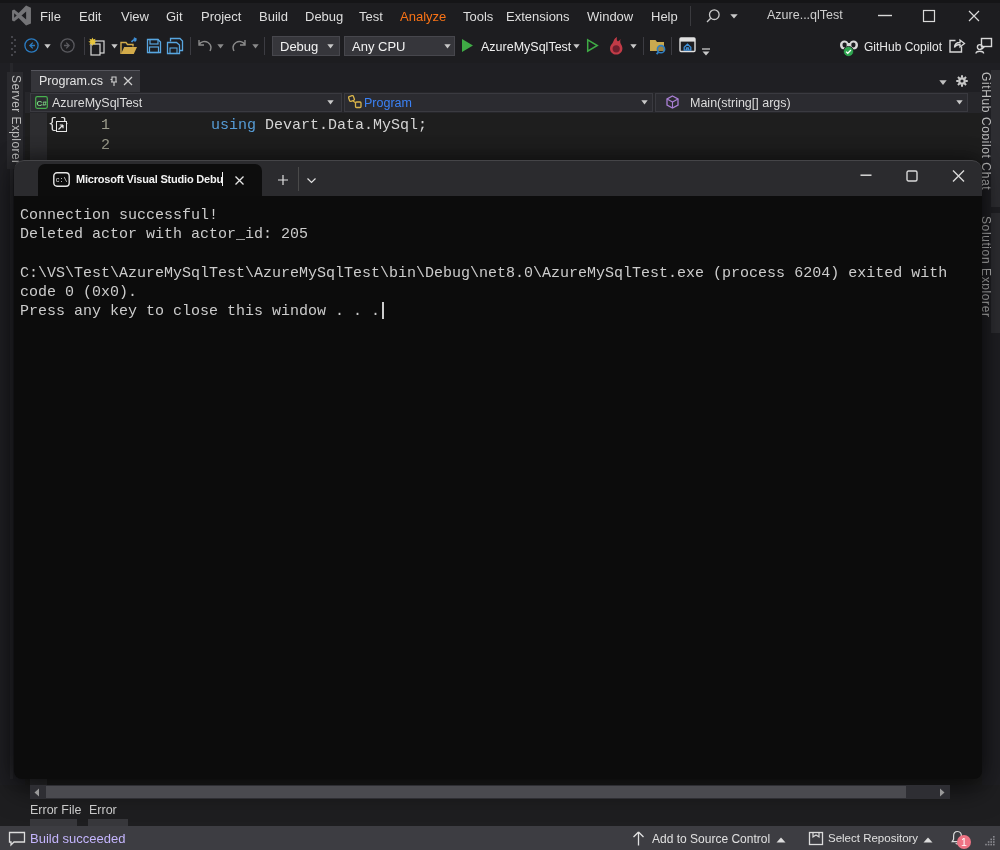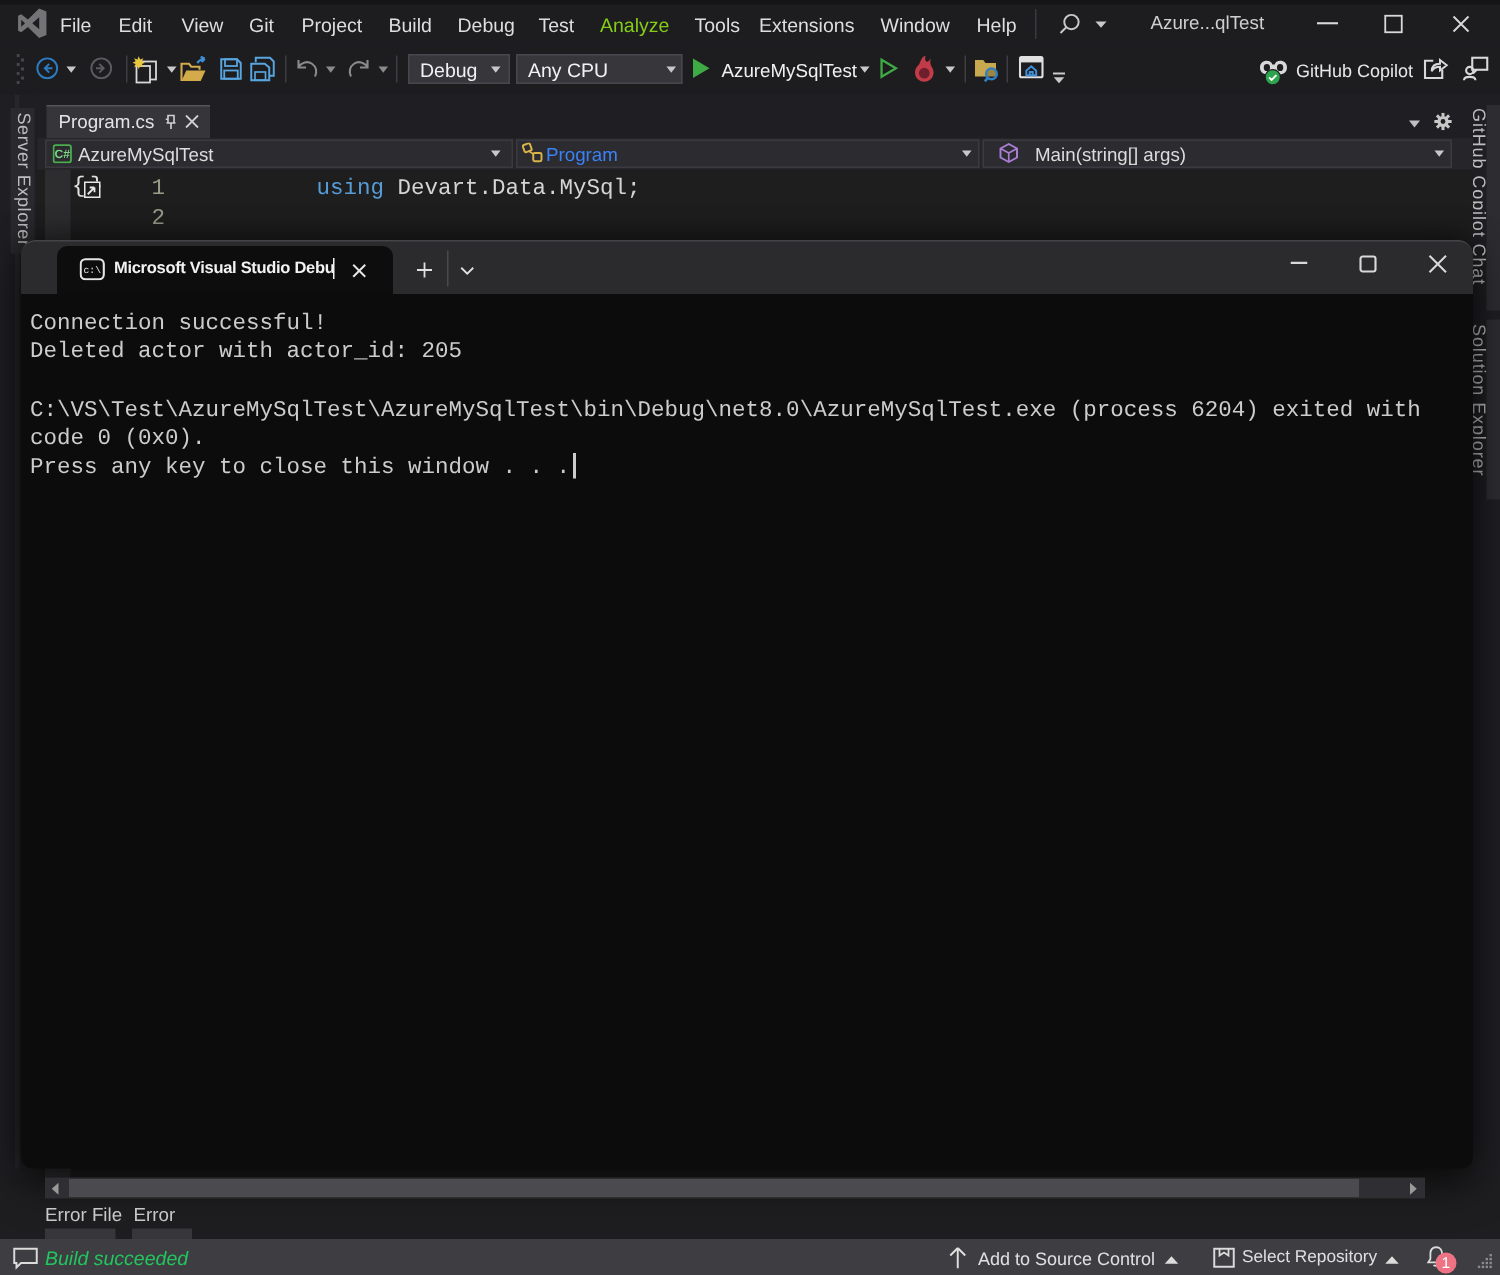--- a/index.html
+++ b/index.html
@@ -21,21 +21,21 @@
 
 <div id="menus">
     <div class="abs ui" style="left: 40px; top: 8.5px; font-size: 13px; color: rgb(222, 222, 222);">File</div>
     <div class="abs ui" style="left: 79px; top: 8.5px; font-size: 13px; color: rgb(222, 222, 222);">Edit</div>
     <div class="abs ui" style="left: 121px; top: 8.5px; font-size: 13px; color: rgb(222, 222, 222);">View</div>
     <div class="abs ui" style="left: 166px; top: 8.5px; font-size: 13px; color: rgb(222, 222, 222);">Git</div>
     <div class="abs ui" style="left: 201px; top: 8.5px; font-size: 13px; color: rgb(222, 222, 222);">Project</div>
     <div class="abs ui" style="left: 259px; top: 8.5px; font-size: 13px; color: rgb(222, 222, 222);">Build</div>
     <div class="abs ui" style="left: 305px; top: 8.5px; font-size: 13px; color: rgb(222, 222, 222);">Debug</div>
     <div class="abs ui" style="left: 359px; top: 8.5px; font-size: 13px; color: rgb(222, 222, 222);">Test</div>
-    <div class="abs ui" style="left: 400px; top: 8.5px; font-size: 13px; color: #84cc16;">Analyze</div>
+    <div class="abs ui" style="left: 400px; top: 8.5px; font-size: 13px; color: #f97316;">Analyze</div>
     <div class="abs ui" style="left: 463px; top: 8.5px; font-size: 13px; color: rgb(222, 222, 222);">Tools</div>
     <div class="abs ui" style="left: 506px; top: 8.5px; font-size: 13px; color: rgb(222, 222, 222);">Extensions</div>
     <div class="abs ui" style="left: 587px; top: 8.5px; font-size: 13px; color: rgb(222, 222, 222);">Window</div>
     <div class="abs ui" style="left: 651px; top: 8.5px; font-size: 13px; color: rgb(222, 222, 222);">Help</div>
   </div>
 
 <div class="abs" style="left:690px;top:6px;width:1px;height:20px;background:#3a3a3e;"></div>
 <svg class="abs" style="left:705px;top:8px;" width="16" height="16" viewBox="0 0 16 16">
     <circle cx="9.3" cy="6.7" r="4.8" fill="none" stroke="#c9c9c9" stroke-width="1.3"></circle>
     <line x1="5.7" y1="10.3" x2="2" y2="14" stroke="#c9c9c9" stroke-width="1.3"></line>
@@ -339,21 +339,21 @@
 
 <div class="abs" style="left:30px;top:803px;color:#c8c8c8;font-size:12.5px;">Error File</div>
 <div class="abs" style="left:89px;top:803px;color:#c8c8c8;font-size:12.5px;">Error</div>
 <div class="abs" style="left:30px;top:819px;width:47px;height:7px;background:#37373b;"></div>
 <div class="abs" style="left:88px;top:819px;width:40px;height:7px;background:#37373b;"></div>
 
 <div class="abs" style="left:0;top:826px;width:1000px;height:24px;background:#3d3d42;"></div>
 <svg class="abs" style="left:8px;top:831px;" width="18" height="16" viewBox="0 0 18 16">
     <path d="M1.5 1.5 L16.5 1.5 L16.5 11 L6 11 L3 14 L3 11 L1.5 11 Z" fill="none" stroke="#dcdcdc" stroke-width="1.3"></path>
   </svg>
-<div class="abs ui" style="left:30px;top:831px;color:#22c55e;font-style:italic;">Build succeeded</div>
+<div class="abs ui" style="left:30px;top:831px;color:#c4b5fd;">Build succeeded</div>
 <svg class="abs" style="left:631px;top:830px;" width="15" height="17" viewBox="0 0 15 17">
     <path d="M7.5 15.5 L7.5 2 M7.5 2 L2.5 7 M7.5 2 L12.5 7" fill="none" stroke="#e0e0e0" stroke-width="1.3"></path>
   </svg>
 <div class="abs" style="left:652px;top:832px;color:#e0e0e0;font-size:12px;">Add to Source Control</div>
 <svg class="abs" style="left:776px;top:837px;" width="10" height="6" viewBox="0 0 10 6">
     <path d="M5 0.5 L9.5 5.5 L0.5 5.5 Z" fill="#dcdcdc"></path>
   </svg>
 <svg class="abs" style="left:808px;top:831px;" width="16" height="15" viewBox="0 0 16 15">
     <rect x="1.5" y="1.5" width="13" height="12" fill="none" stroke="#dcdcdc" stroke-width="1.3"></rect>
     <path d="M5 1.5 L5 6 L8 4 L11 6 L11 1.5" fill="none" stroke="#dcdcdc" stroke-width="1.2"></path>

